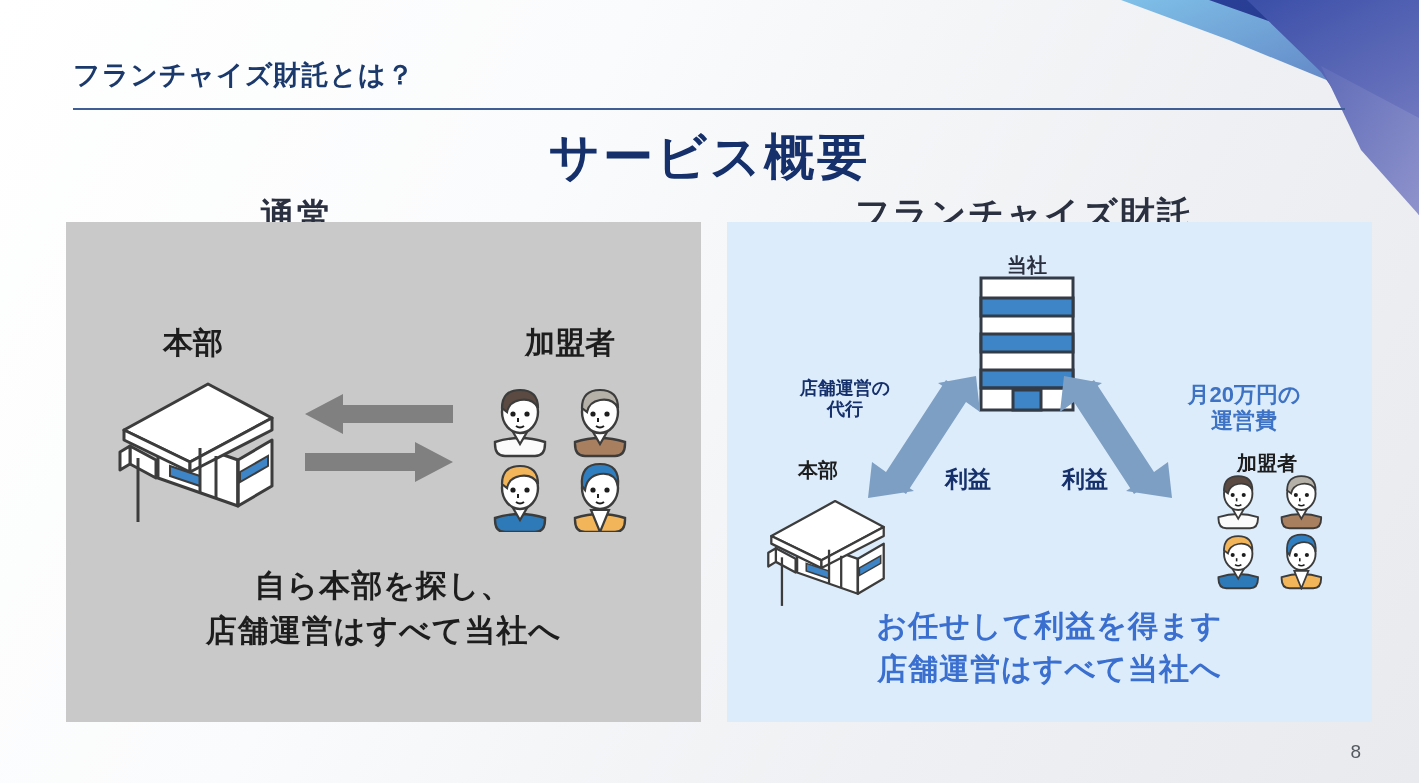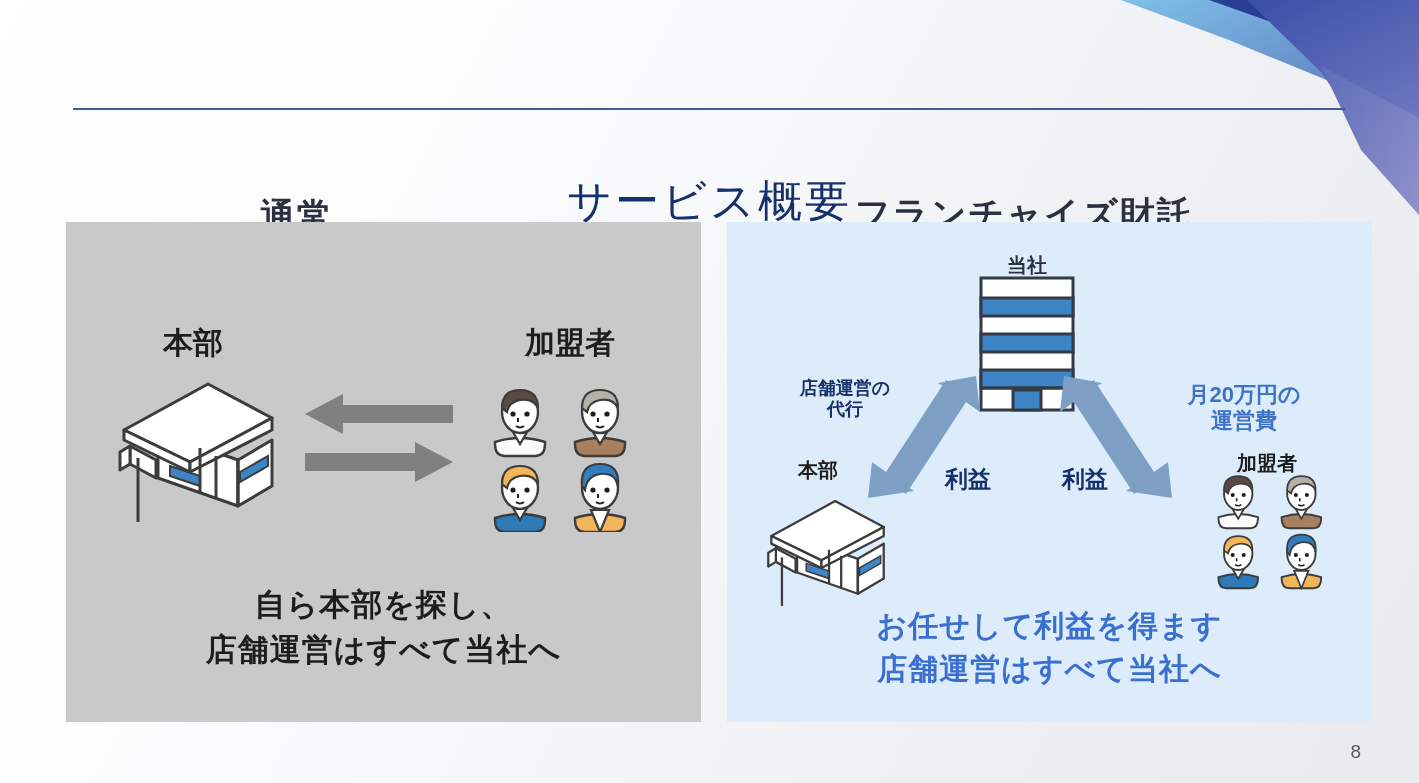--- a/index.html
+++ b/index.html
@@ -45,25 +45,24 @@
     height: 2px;
     background: #3f5e96;
   }
   
   .main-title {
     position: absolute;
     left: 0;
     right: 0;
     top: 124px;
     text-align: center;
-    font-size: 44px;
-    font-weight: normal;
+    font-size: 50px;
+    font-weight: bold;
     color: #15306b;
     letter-spacing: 3px;
-    margin-top: 48px;
   }
   
   .panel-heading {
     position: absolute;
     font-size: 35px;
     font-weight: bold;
     color: #2b3040;
     letter-spacing: 2px;
     white-space: nowrap;
     text-decoration: underline;
@@ -84,21 +83,21 @@
     position: absolute;
     font-weight: bold;
     white-space: nowrap;
     line-height: 1.18;
   }
 
   
   .lbl-honbu-l   { left: 163px; top: 325px; font-size: 30px; color: #1d1d1d; }
   .lbl-kamei-l   { left: 525px; top: 325px; font-size: 30px; color: #1d1d1d; }
   .caption-left  {
-    position: absolute; left: 66px; width: 635px; top: 583px;
+    position: absolute; left: 66px; width: 635px; top: 564px;
     text-align: center; font-size: 31px; font-weight: bold; color: #1d1d1d;
     line-height: 1.45; letter-spacing: 1px;
   }
 
   
   .lbl-tousha    { left: 1007px; top: 254px; font-size: 20px; color: #2b3040; }
   .lbl-daiko     { left: 781px;  top: 378px; font-size: 18px; color: #15306b; text-align: center; width: 128px; }
   .lbl-unei      { left: 1180px; top: 382px; font-size: 22px; color: #3d72c4; text-align: center; width: 128px; }
   .lbl-honbu-r   { left: 798px;  top: 459px; font-size: 20px; color: #1d1d1d; }
   .lbl-kamei-r   { left: 1237px; top: 452px; font-size: 20px; color: #1d1d1d; }
@@ -153,20 +152,21 @@
         <stop offset="100%" stop-color="#8f93cc"></stop>
       </linearGradient>
     </defs>
     <polygon points="32,0 330,0 330,118 140,40" fill="url(#gA)"></polygon>
     <polygon points="120,0 330,0 330,95 205,30" fill="url(#gB)"></polygon>
     <polygon points="158,0 330,0 330,215 232,72" fill="url(#gC)"></polygon>
     <polygon points="232,66 330,118 330,215 272,150" fill="url(#gD)"></polygon>
     <polygon points="0,8 330,0 330,215 248,215 0,68" fill="none"></polygon>
   </svg>
 
+  <div class="header-title">フランチャイズ財託とは？</div>
   <div class="header-rule"></div>
 
   <div class="main-title">サービス概要</div>
 
   <div class="panel-heading left">通常</div>
   <div class="panel left"></div>
 
   <div class="lbl lbl-honbu-l">本部</div>
   <div class="lbl lbl-kamei-l">加盟者</div>
 

